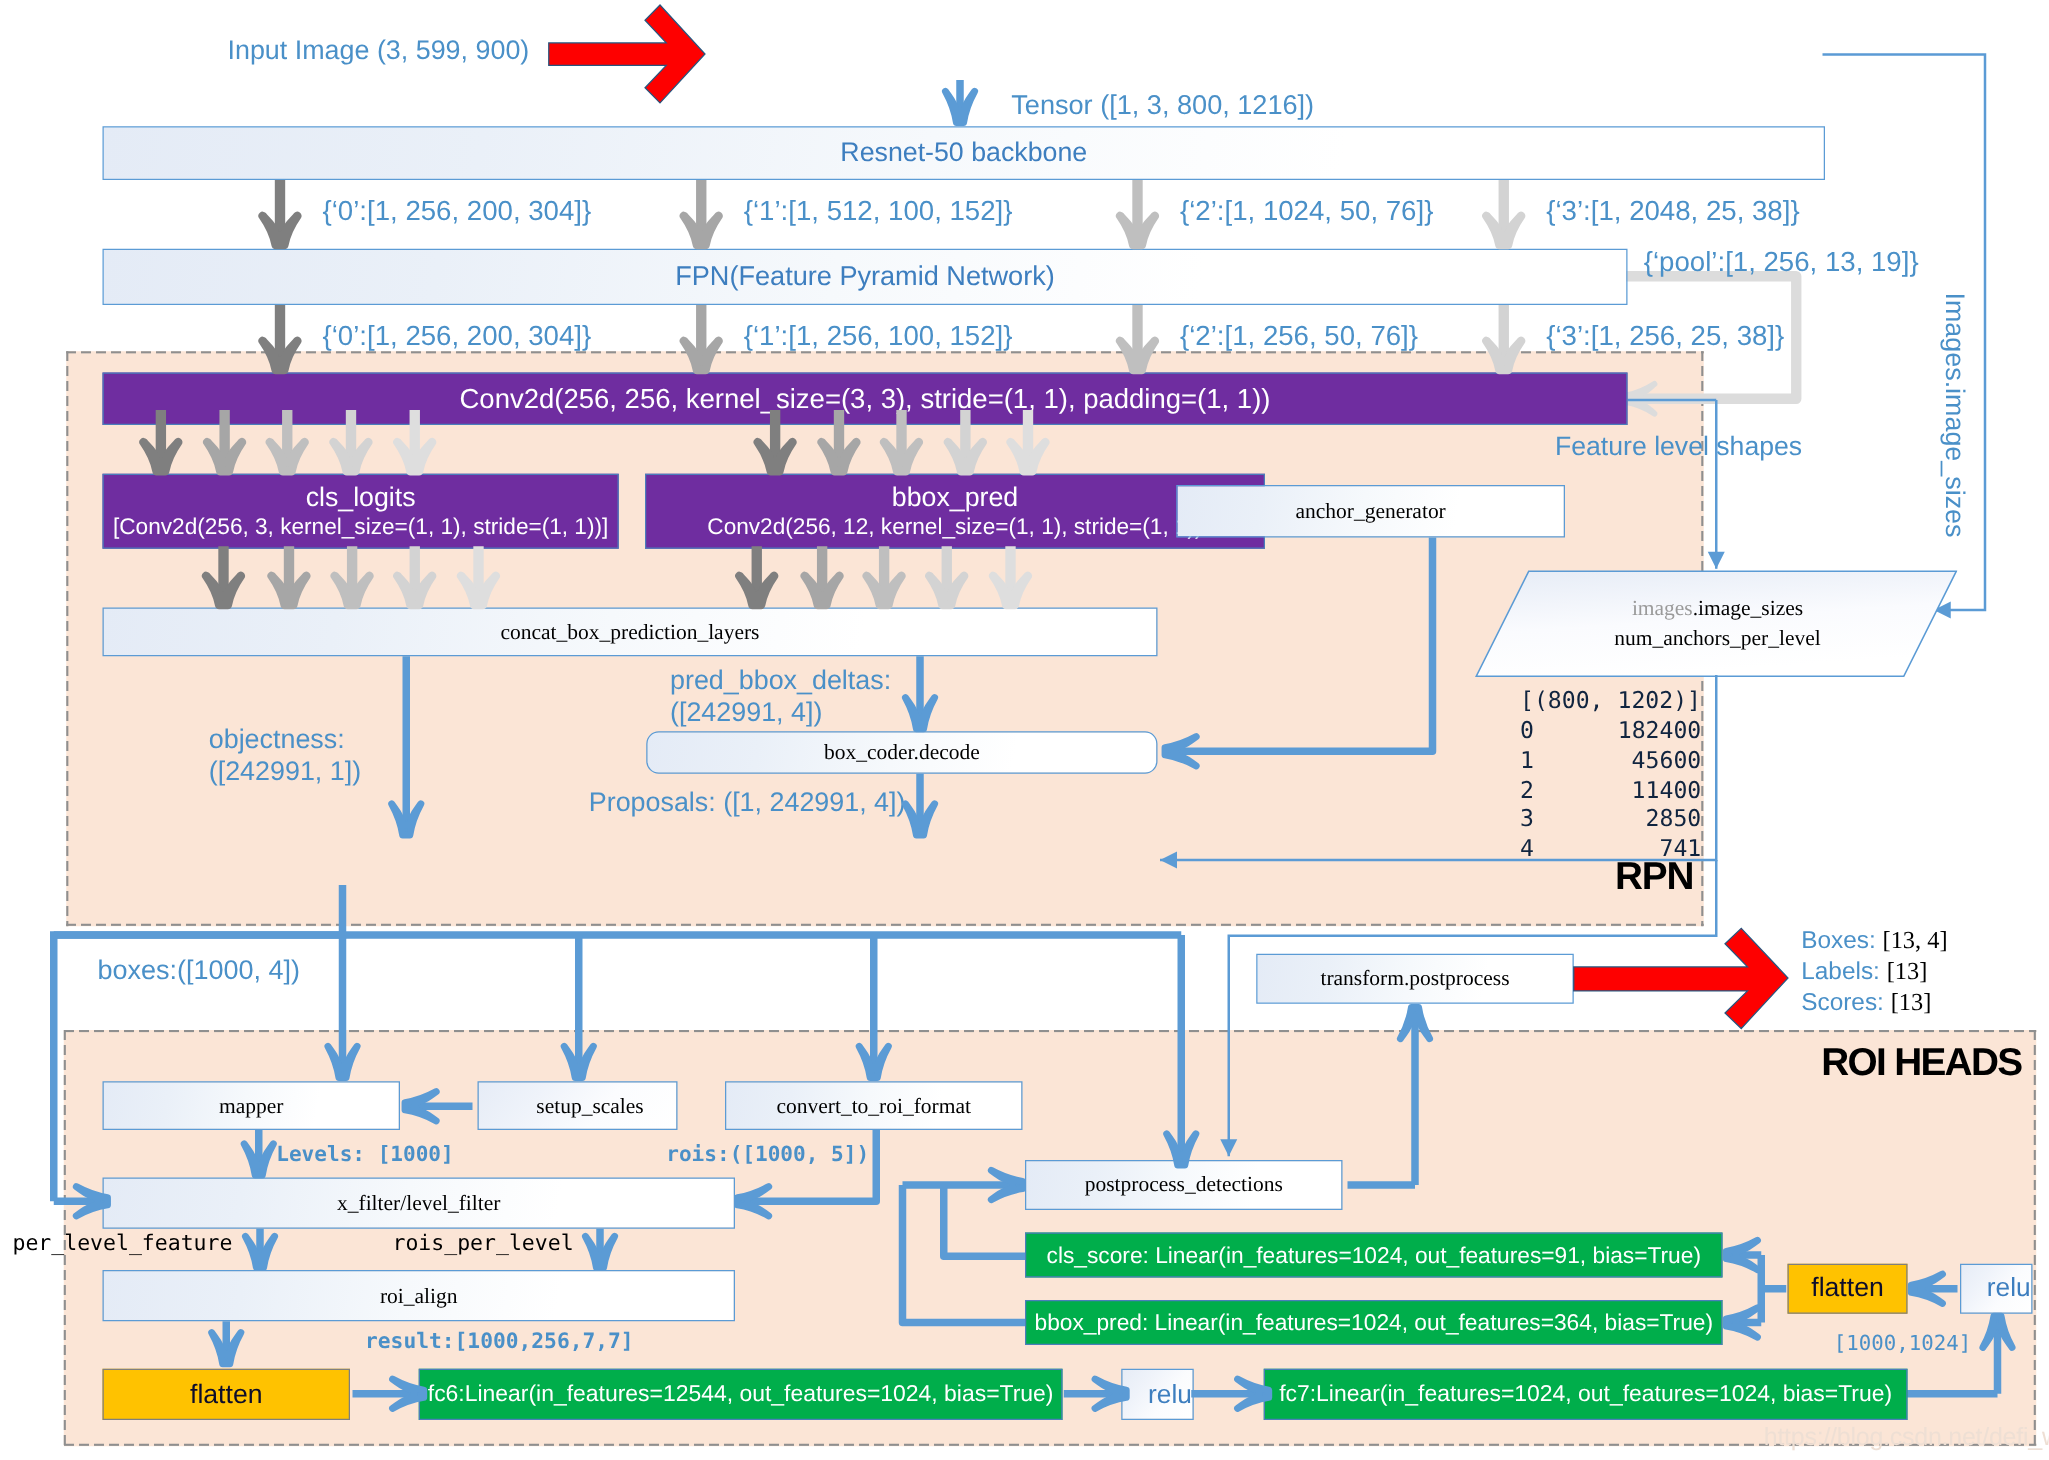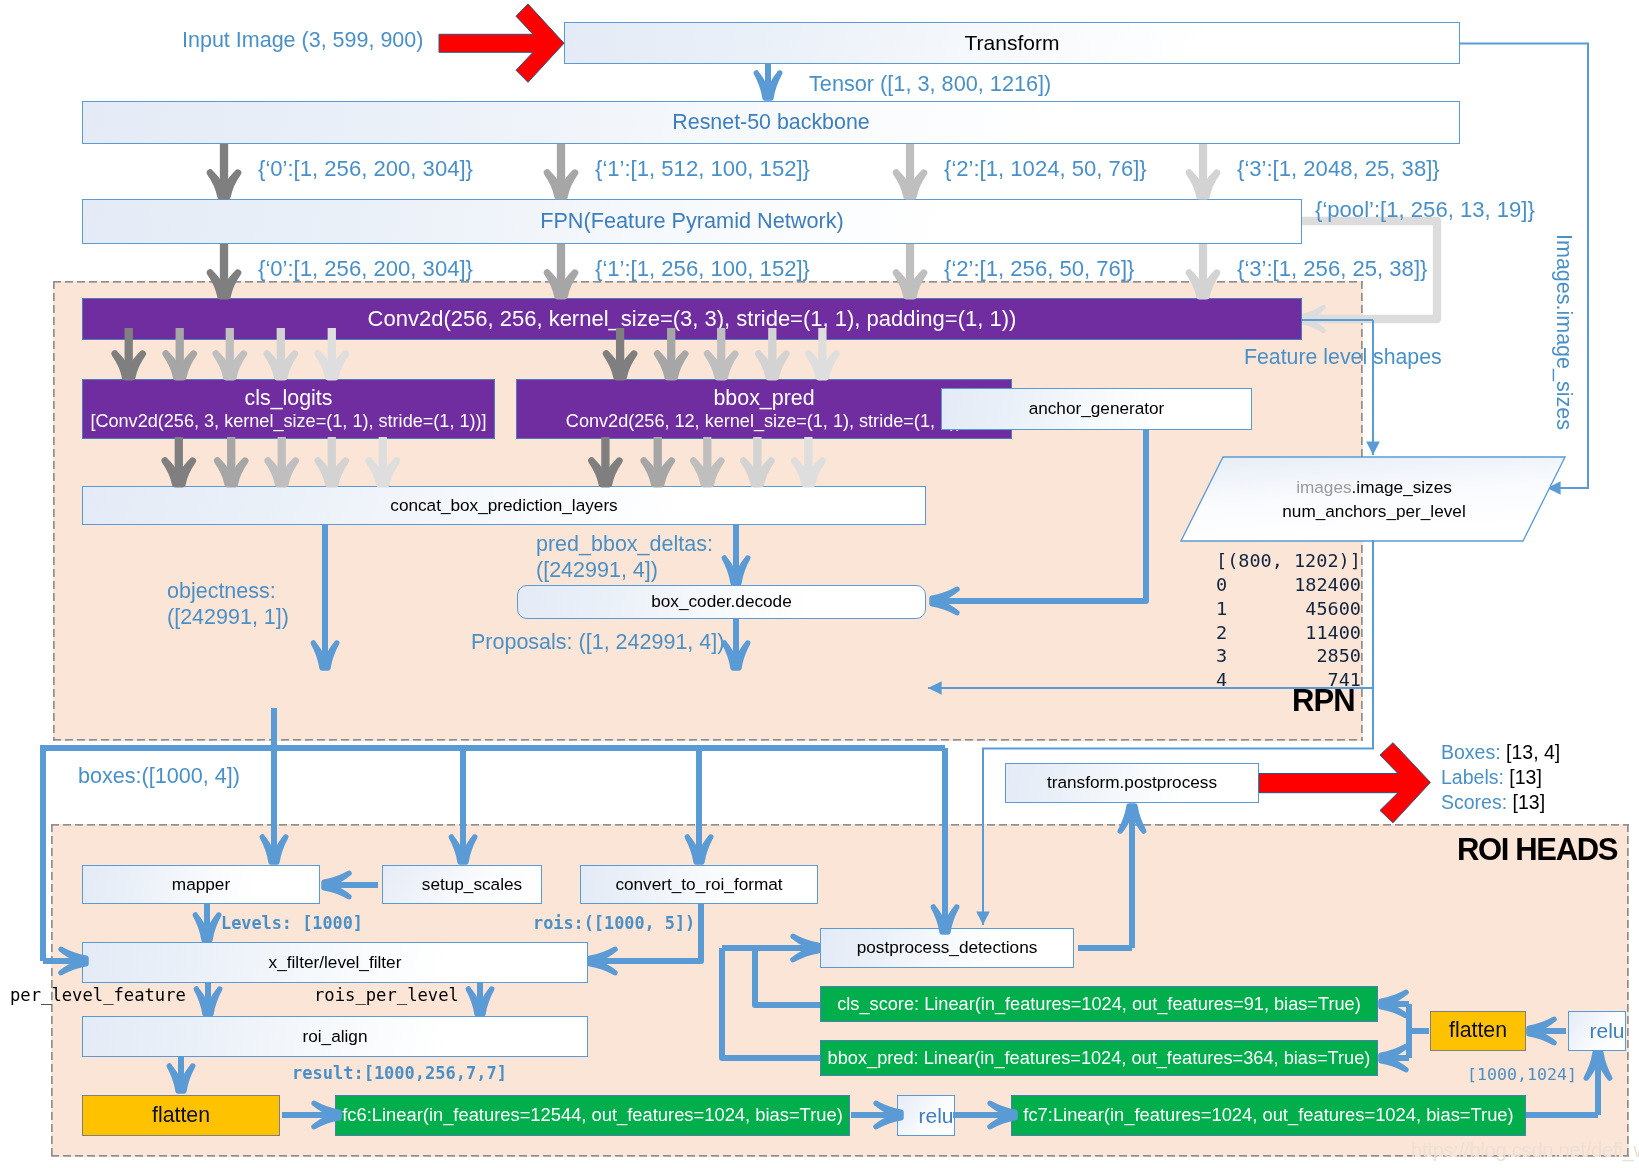--- a/index.html
+++ b/index.html
@@ -6,21 +6,21 @@
   #stage{position:relative;width:1639px;height:1168px;background:#fff;overflow:hidden;
          font-family:"Liberation Sans",sans-serif;font-size:19px;color:#000;}
   .node{position:absolute;box-sizing:border-box;display:flex;flex-direction:column;
         align-items:center;justify-content:center;text-align:center;line-height:1.12;white-space:nowrap;}
   .bluebox{border:1px solid #5b9bd5;
            background:linear-gradient(100deg,#e4ebf6 0%,#eaf0f8 22%,#f6f9fc 48%,#ffffff 72%,#ffffff 100%);}
   .bluebox.sm{background:linear-gradient(128deg,#e6ecf6 0%,#eff3fa 30%,#fbfcfe 62%,#ffffff 100%);padding-left:20px;}
   .purplebox{border:1px solid #4a7ebb;background:#6f2da0;color:#fff;}
   .greenbox{background:#00ae4b;color:#fff;border:1px solid #4a7ebb;}
   .orangebox{background:#ffc200;border:1px solid #7f7f7f;color:#0d0d2b;}
-  .mono{font-family:Liberation Sans, sans-serif;}
+  .mono{font-family:Liberation Serif, serif;}
   .lbl{position:absolute;color:#4a90c8;white-space:pre;line-height:1.22;}
   .blk{position:absolute;color:#000;white-space:pre;font-family:"DejaVu Sans Mono",monospace;}
   .dashgrp{position:absolute;box-sizing:border-box;background:#fbe5d6;}
   .dashgrp::after{content:"";position:absolute;inset:0;
      background:
        repeating-linear-gradient(90deg,#8f8f8f 0 8px,transparent 8px 12px) top/100% 1.7px no-repeat,
        repeating-linear-gradient(90deg,#8f8f8f 0 8px,transparent 8px 12px) bottom/100% 1.7px no-repeat,
        repeating-linear-gradient(180deg,#8f8f8f 0 8px,transparent 8px 12px) left/1.7px 100% no-repeat,
        repeating-linear-gradient(180deg,#8f8f8f 0 8px,transparent 8px 12px) right/1.7px 100% no-repeat;}
   svg.layer{position:absolute;left:0;top:0;width:1639px;height:1168px;overflow:visible;pointer-events:none;}
@@ -65,23 +65,20 @@
 <path d="M43,748 L945,748" stroke="#5b9bd5" stroke-width="6.0" fill="none" stroke-linecap="butt" stroke-linejoin="miter"></path>
 <path d="M1524,1115 L1598,1115" stroke="#5b9bd5" stroke-width="6.0" fill="none" stroke-linecap="butt" stroke-linejoin="round"></path>
 <path d="M1429,1031 L1409,1031" stroke="#5b9bd5" stroke-width="6.0" fill="none" stroke-linecap="butt" stroke-linejoin="miter"></path>
 <path d="M1409,1004 L1409,1058" stroke="#5b9bd5" stroke-width="6.0" fill="none" stroke-linecap="butt" stroke-linejoin="miter"></path>
 <path d="M820,1005 L755,1005 L755,948" stroke="#5b9bd5" stroke-width="6.0" fill="none" stroke-linecap="butt" stroke-linejoin="round"></path>
 <path d="M820,1058 L722,1058 L722,948" stroke="#5b9bd5" stroke-width="6.0" fill="none" stroke-linecap="butt" stroke-linejoin="round"></path>
 <path d="M1078,948 L1132,948" stroke="#5b9bd5" stroke-width="6.0" fill="none" stroke-linecap="butt" stroke-linejoin="miter"></path>
 <path d="M1373,688 L1373,748.5 L983,748.5 L983,800" stroke="#5b9bd5" stroke-width="2.0" fill="none" stroke-linecap="butt" stroke-linejoin="miter"></path>
 </svg>
 <div style="position:absolute;left:0;top:0;width:1639px;height:1168px;z-index:2">
-<div class="node bluebox" style="left:564px;top:22px;width:896px;height:42px;font-size:21px;">
-        <span>Transform</span>
-      </div>
 <div class="node bluebox" style="left:82px;top:101px;width:1378px;height:43px;font-size:21.4px;color:#3d7ebf;">
         <span>Resnet-50 backbone</span>
       </div>
 <div class="node bluebox" style="left:82px;top:199px;width:1220px;height:45px;font-size:21.7px;color:#3d7ebf;">
         <span>FPN(Feature Pyramid Network)</span>
       </div>
 <div class="lbl" style="left:182px;top:27px;font-size:21.5px;color:#4a90c8;font-family:&quot;Liberation Sans&quot;,sans-serif;">Input Image (3, 599, 900)</div>
 <div class="lbl" style="left:809px;top:71px;font-size:21.7px;color:#4a90c8;font-family:&quot;Liberation Sans&quot;,sans-serif;">Tensor ([1, 3, 800, 1216])</div>
 <div class="lbl" style="left:258px;top:156px;font-size:22.1px;color:#4a90c8;font-family:&quot;Liberation Sans&quot;,sans-serif;">{‘0’:[1, 256, 200, 304]}</div>
 <div class="lbl" style="left:595px;top:156px;font-size:22.1px;color:#4a90c8;font-family:&quot;Liberation Sans&quot;,sans-serif;">{‘1’:[1, 512, 100, 152]}</div>

